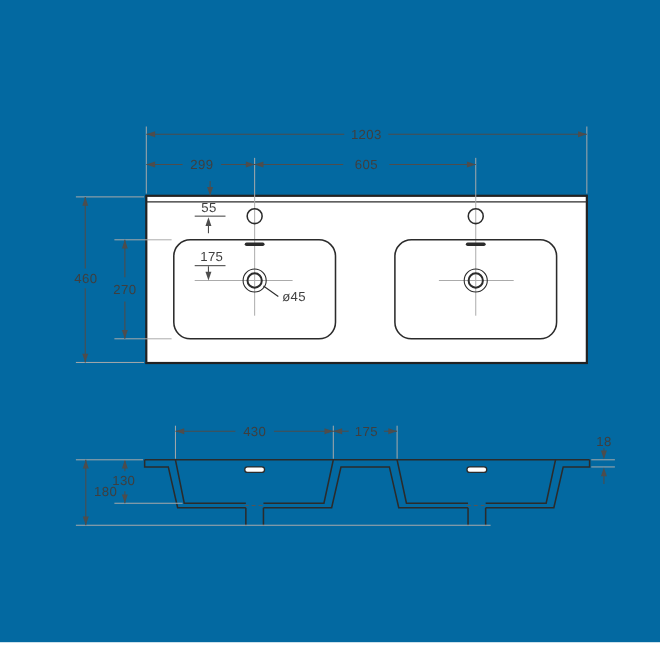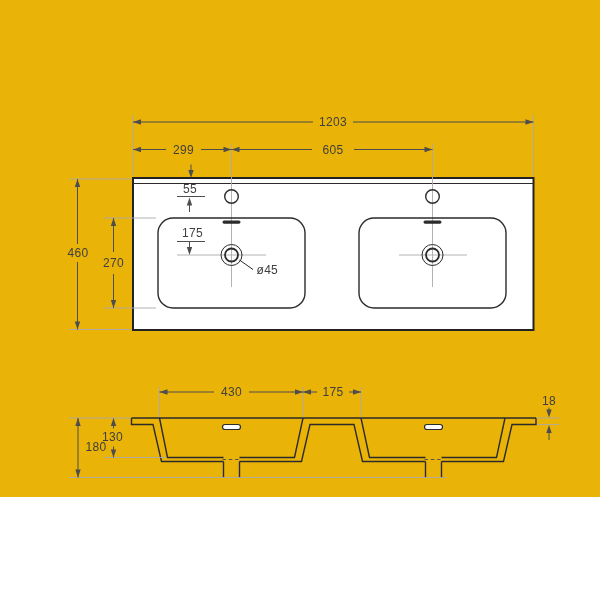--- a/index.html
+++ b/index.html
@@ -1,16 +1,16 @@
 <!DOCTYPE html>
 <html><head>
 <meta charset="utf-8">
 <style>
   html,body{margin:0;padding:0;background:#ffffff;}
-  .stage{position:relative;width:600px;height:497px;background:#eab308;overflow:hidden;}
+  .stage{position:relative;width:600px;height:584px;background:#0369a1;overflow:hidden;}
   svg{display:block;font-family:"Liberation Sans","DejaVu Sans",sans-serif;}
   text{fill:#3f3f3f;font-size:12px;letter-spacing:.3px;}
   .obj{stroke:#2b2b2b;stroke-width:1.4;fill:none;}
   .obj-bold{stroke:#222222;stroke-width:2;fill:#ffffff;}
   .obj-thin{stroke:#2b2b2b;stroke-width:1;fill:none;}
   .dim{stroke:#4d4d4d;stroke-width:1;fill:none;}
   .arr{fill:#4d4d4d;stroke:none;}
   .ext{stroke:#aaaaaa;stroke-width:0.9;fill:none;}
   .hid{stroke:#555555;stroke-width:1;fill:none;stroke-dasharray:3.5 2.8;}
   .slot-fill{fill:#2b2b2b;stroke:none;}

